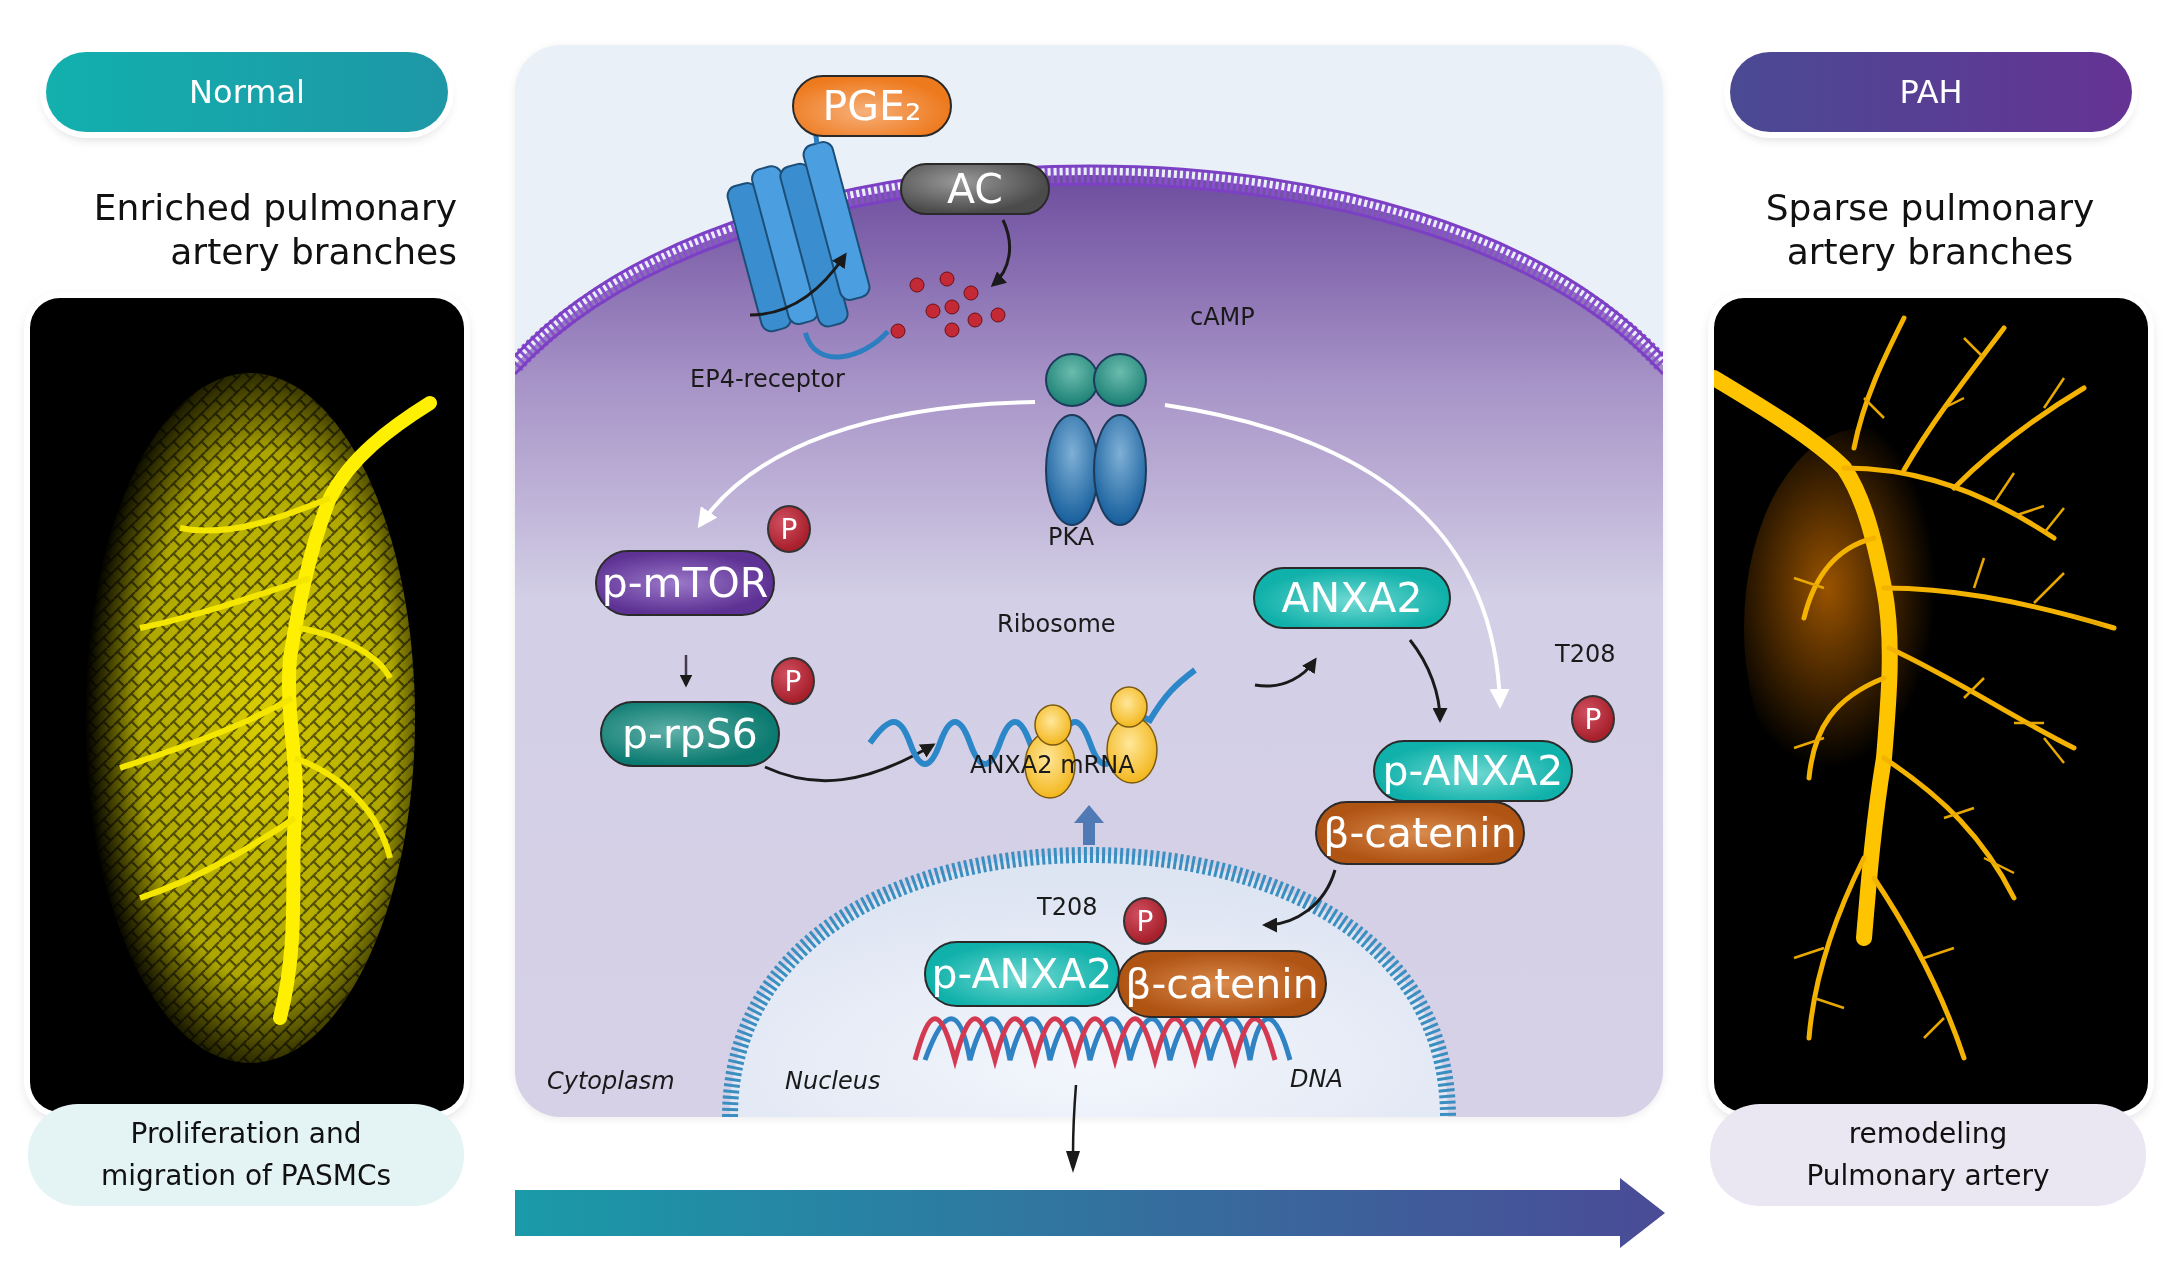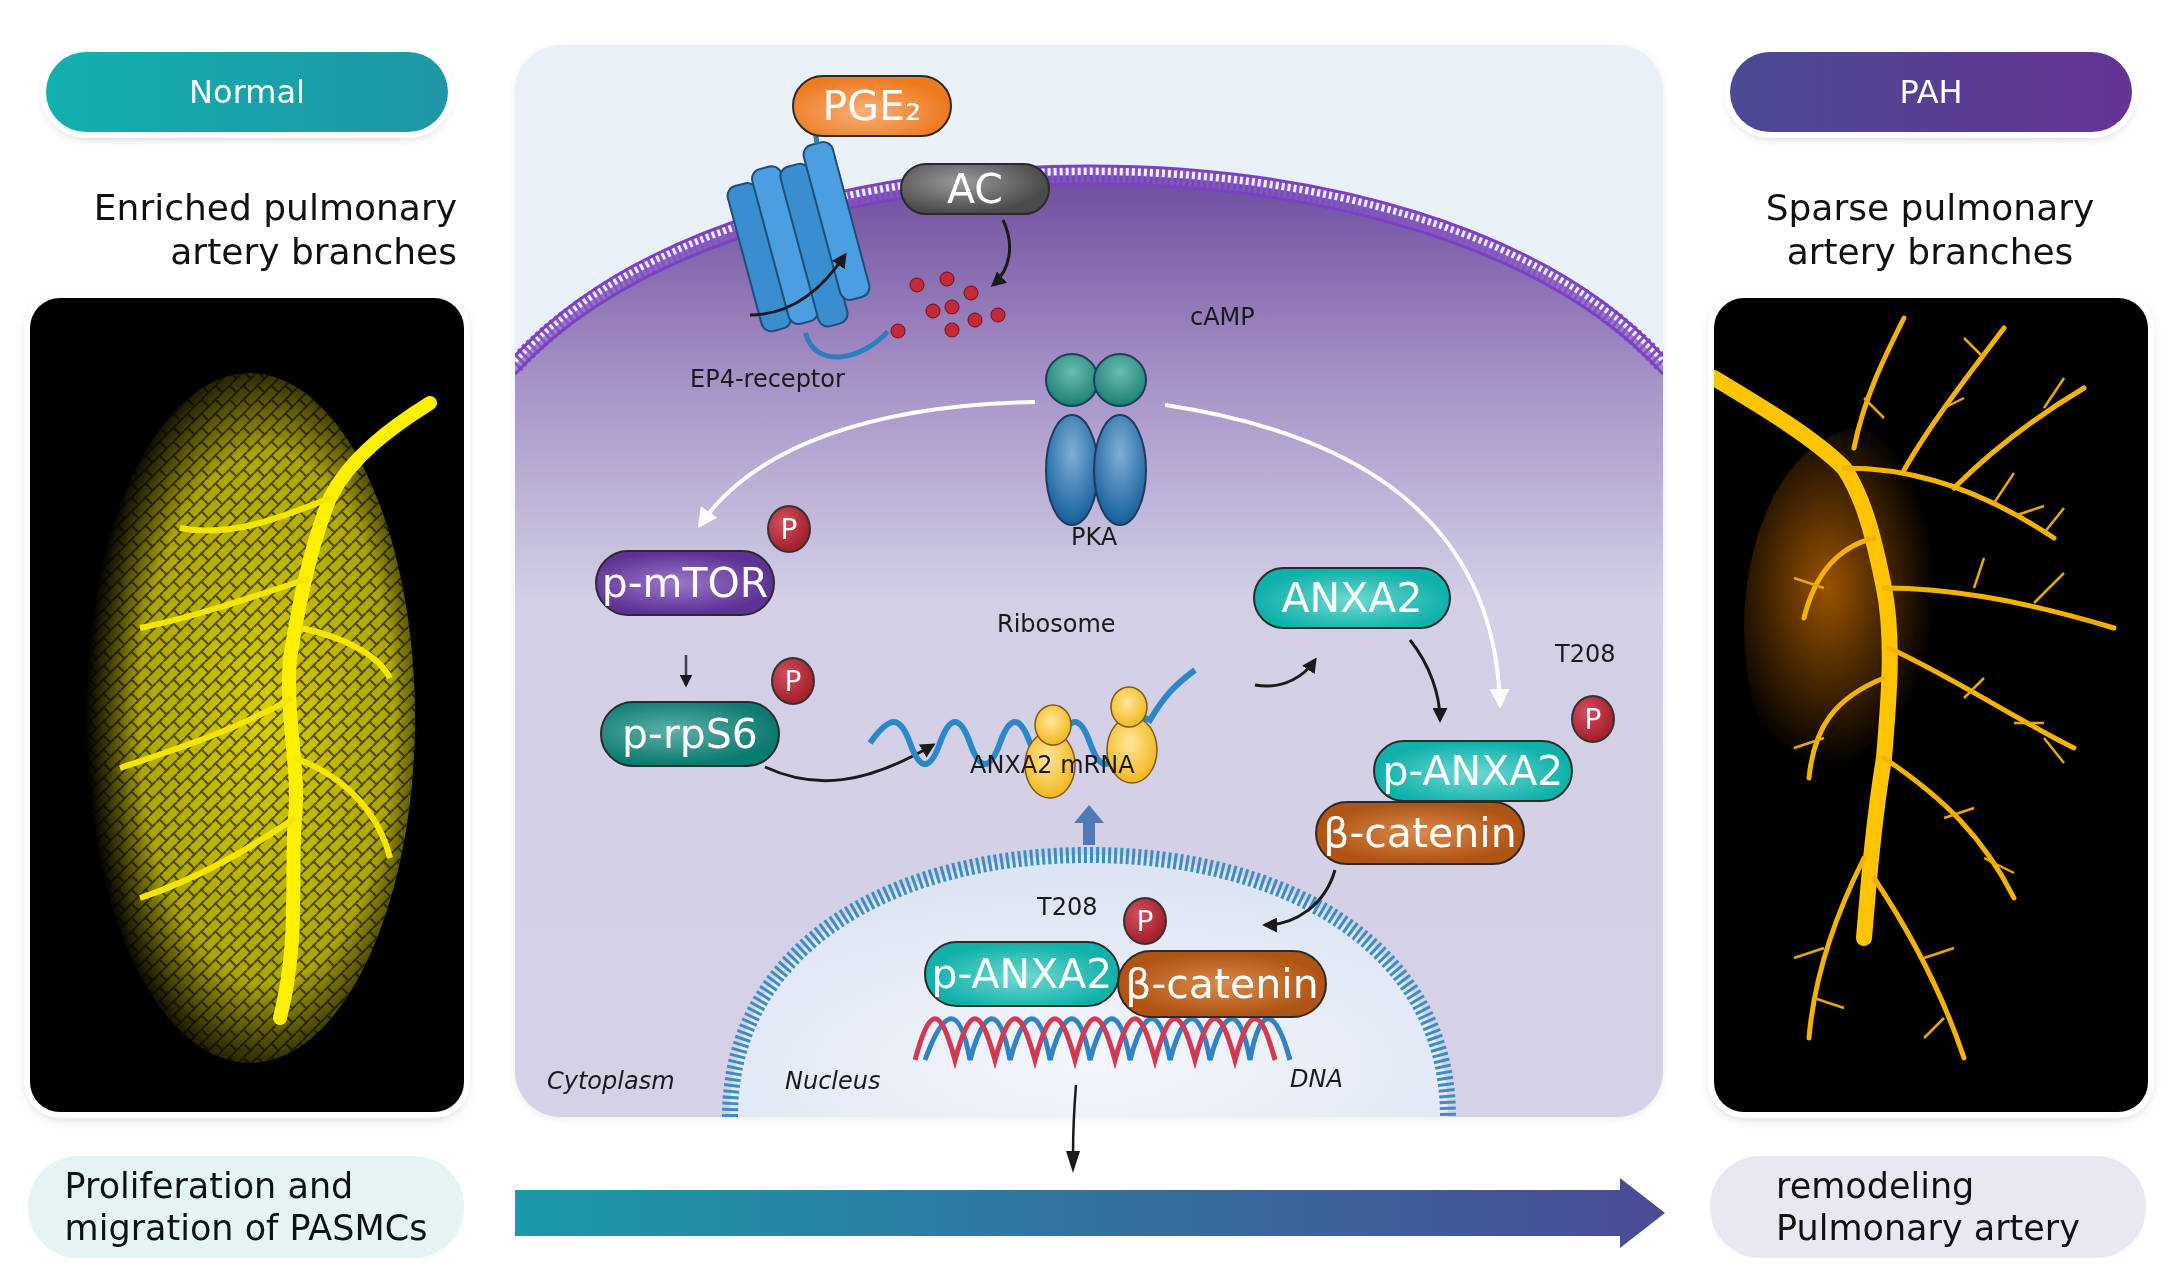--- a/index.html
+++ b/index.html
@@ -3,21 +3,21 @@
 <meta charset="utf-8">
 <style>
   html,body{margin:0;padding:0;background:#fff;}
   body{width:2180px;height:1281px;position:relative;overflow:hidden;font-family:"DejaVu Sans","Liberation Sans",sans-serif;color:#1a1a1a;}
   .abs{position:absolute;}
   .pill-head{position:absolute;height:80px;border-radius:40px;color:#fff;font-size:32px;display:flex;align-items:center;justify-content:center;box-shadow:0 0 0 6px #fff,0 6px 12px rgba(0,0,0,0.18);}
   .pill-normal{left:46px;top:52px;width:402px;background:linear-gradient(90deg,#12b0ae,#1e97a6);}
   .pill-pah{left:1730px;top:52px;width:402px;background:linear-gradient(90deg,#4a4a93,#653394);}
   .side-caption{position:absolute;width:420px;text-align:center;font-size:36px;line-height:44px;color:#111;}
   .img-box{position:absolute;top:298px;width:434px;height:814px;background:#000;border-radius:30px;box-shadow:0 0 0 6px #fff,0 4px 14px rgba(0,0,0,0.25);overflow:hidden;}
-  .bottom-pill{position:absolute;top:1156px;width:436px;height:102px;border-radius:50px;display:flex;align-items:center;justify-content:center;font-size:35px;line-height:42px;color:#111;}
+  .bottom-pill{position:absolute;top:1104px;width:436px;height:102px;border-radius:50px;display:flex;align-items:center;justify-content:center;text-align:center;font-size:28px;line-height:42px;color:#111;}
   .bp-left{left:28px;background:#e4f4f5;}
   .bp-right{left:1710px;background:#ebe7f2;}
   .main-panel{position:absolute;left:515px;top:45px;width:1148px;height:1072px;border-radius:46px;background:#e9f0f7;overflow:hidden;box-shadow:0 2px 8px rgba(0,0,0,0.08);}
   .main-panel svg{position:absolute;left:0;top:0;}
   .lbl{position:absolute;font-size:24px;color:#1a1a1a;white-space:nowrap;}
   .prot{position:absolute;border-radius:34px;color:#fff;font-size:41px;display:flex;align-items:center;justify-content:center;border:2px solid #2a2a2a;box-sizing:border-box;white-space:nowrap;}
   .teal{background:radial-gradient(ellipse at 50% 55%,#6fd9d2,#10b1aa 70%);}
   .brown{background:radial-gradient(ellipse at 50% 50%,#d98a4c,#b05414 70%);}
   .purple{background:radial-gradient(ellipse at 45% 50%,#9b78c9,#5e3294 70%);}
   .dteal{background:radial-gradient(ellipse at 40% 45%,#5fb0a8,#0b7a70 70%);}
@@ -221,21 +221,21 @@
   </svg>
 
   <div class="prot orange" style="left:277px;top:30px;width:160px;height:62px;">
     <span>PGE₂</span>
   </div>
   <div class="prot grey" style="left:385px;top:118px;width:150px;height:52px;">
     <span>AC</span>
   </div>
   <div class="lbl" style="left:175px;top:320px;">EP4-receptor</div>
   <div class="lbl" style="left:675px;top:258px;">cAMP</div>
-  <div class="lbl" style="left:556px;top:478px;">PKA</div>
+  <div class="lbl" style="left:533px;top:478px;">PKA</div>
 
   <div class="prot purple" style="left:80px;top:505px;width:180px;height:66px;">
     <span>p-mTOR</span>
   </div>
   <div class="pdot" style="left:252px;top:460px;">P</div>
 
   <div class="prot dteal" style="left:85px;top:656px;width:180px;height:66px;">
     <span>p-rpS6</span>
   </div>
   <div class="pdot" style="left:256px;top:612px;">P</div>

